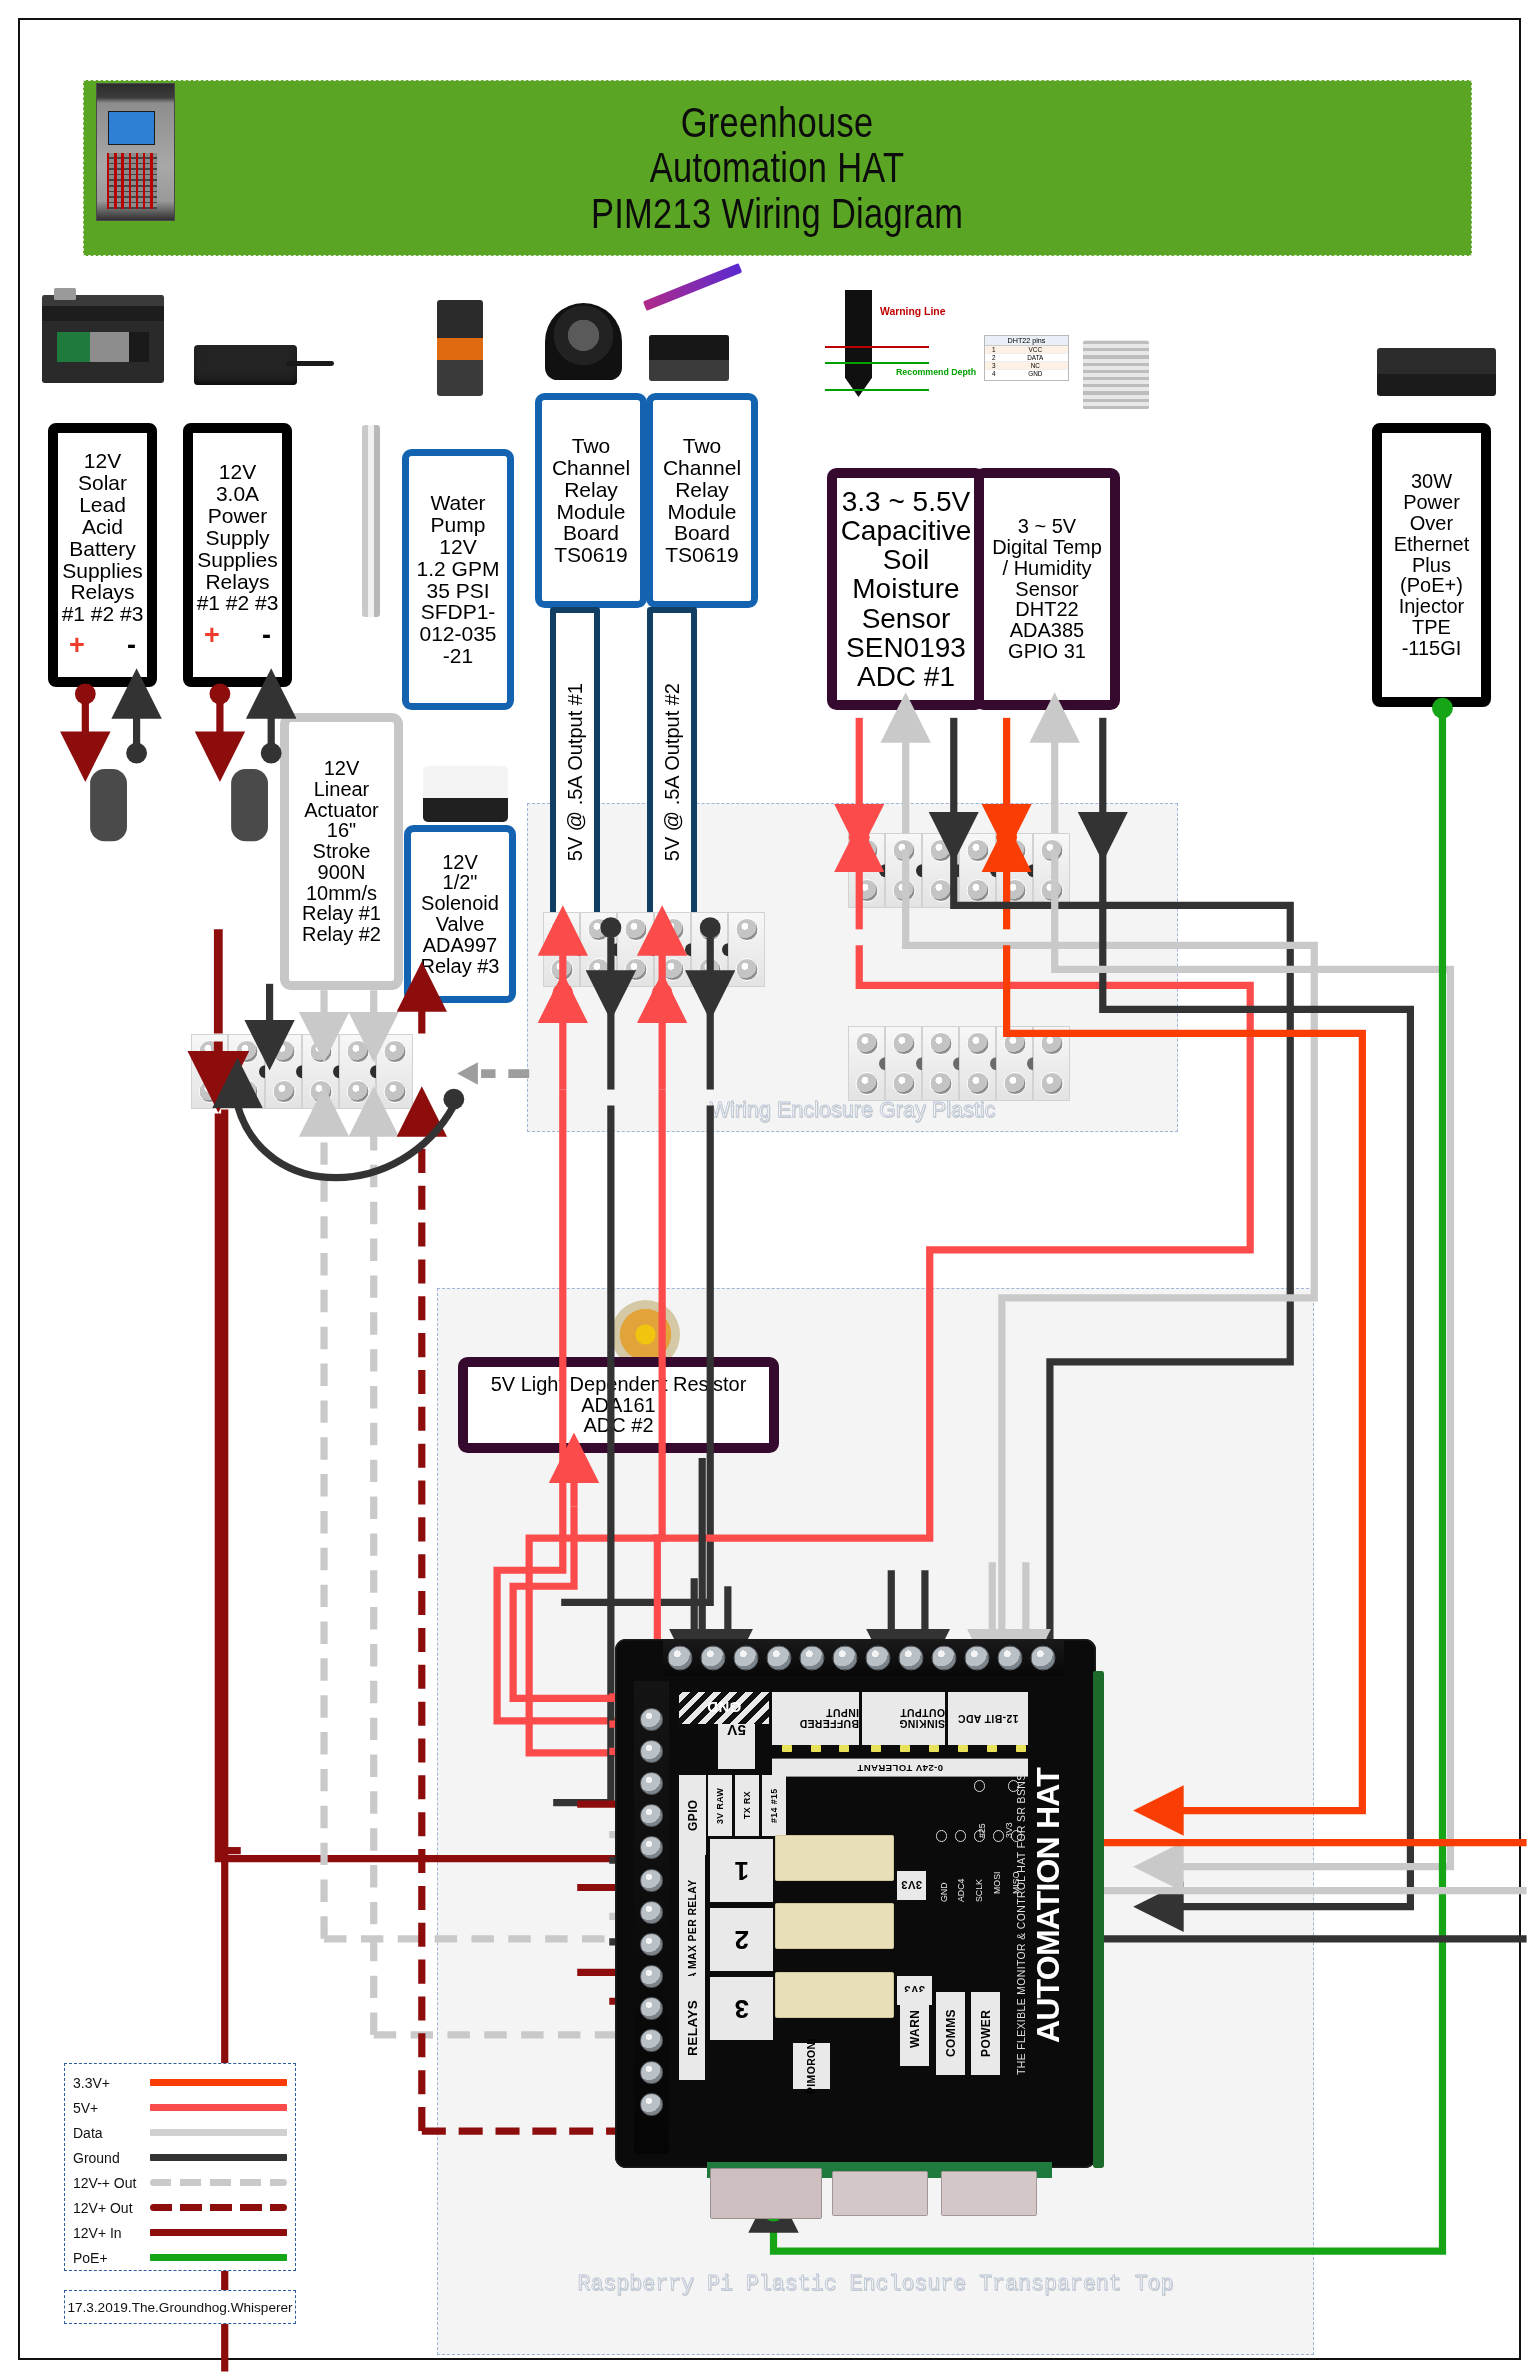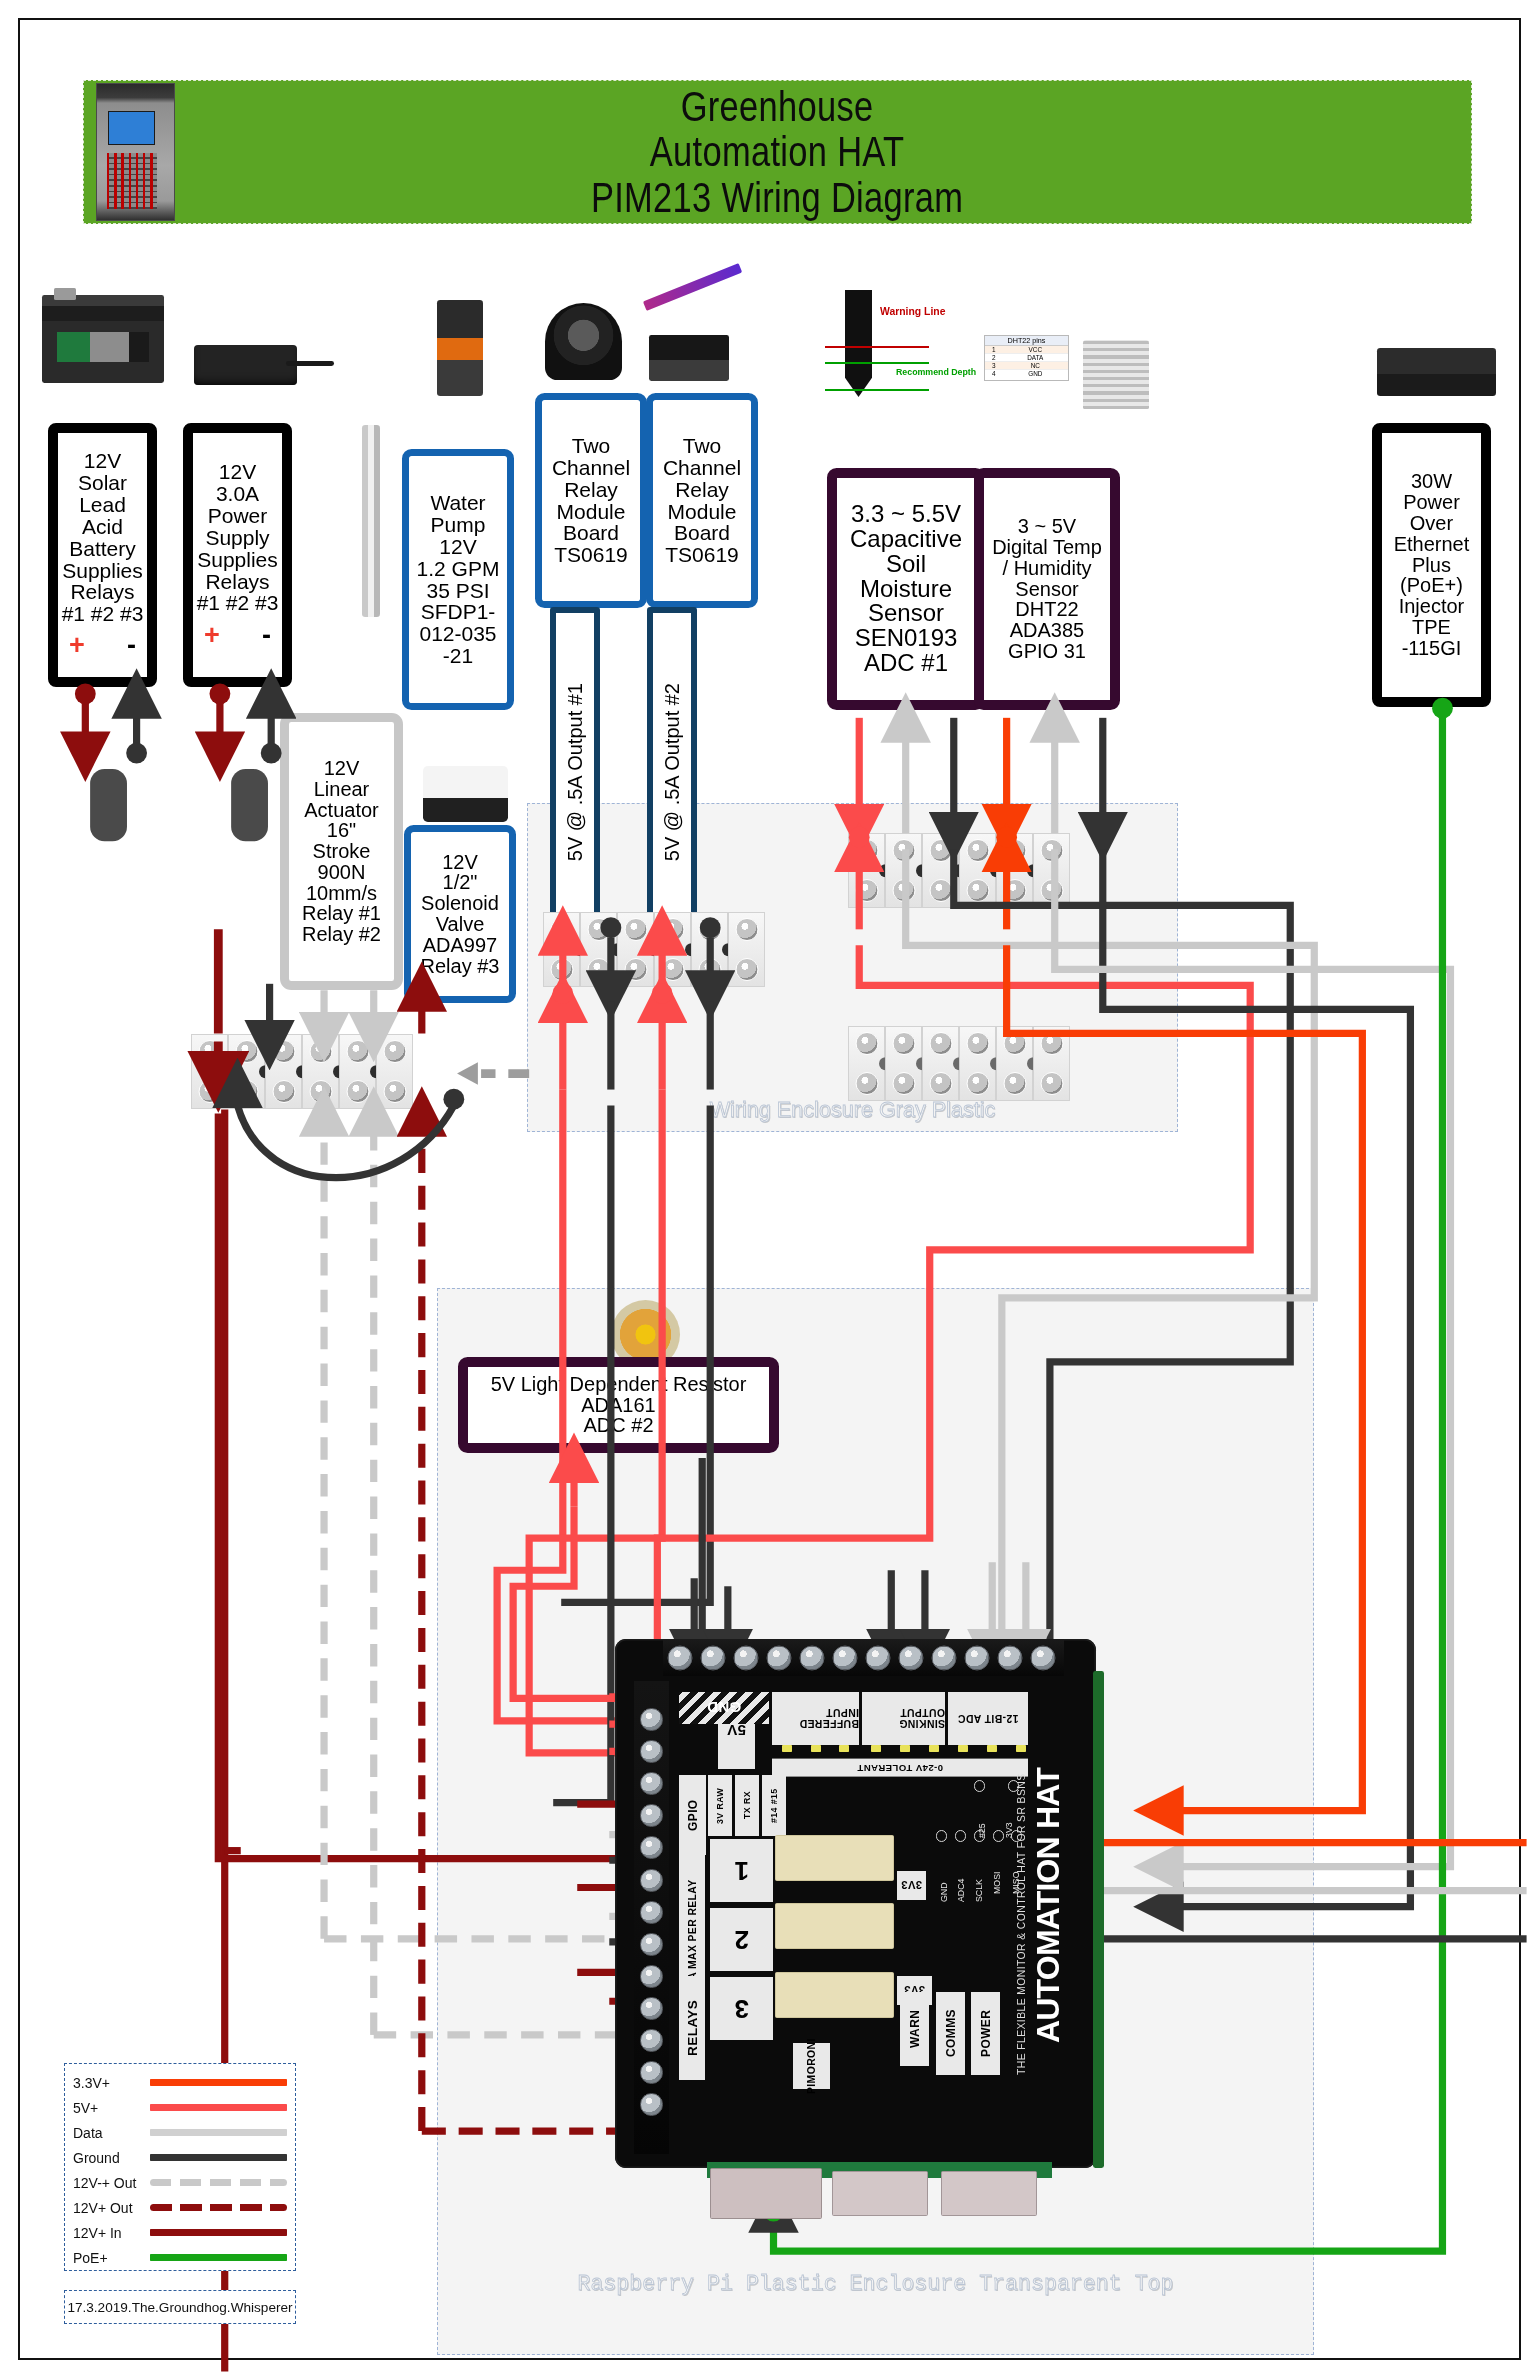--- a/index.html
+++ b/index.html
@@ -13,21 +13,21 @@
     overflow:hidden;
   }
   
   #page-frame {
     position:absolute; left:17.6px; top:17.6px; width:1503px; height:2342px;
     border:2.4px solid #111; 
   }
 
   
   #title-banner {
-    position:absolute; left:83px; top:80px; width:1389px; height:144px;
+    position:absolute; left:83px; top:80px; width:1389px; height:176px;
     background:#5ba524;
     border:1.6px dashed #dfe9d4;
     display:flex; align-items:center; justify-content:center;
   }
   #title-text {
     text-align:center; color:#0c0c0c;
     font-size:42px; line-height:1.08; font-weight:400;
     letter-spacing:0.4px;
     transform:scaleX(.82);
   }
@@ -317,21 +317,21 @@
   </div>
 
   <div class="card card-navy" style="left:550px; top:607px; width:50px; height:330px; font-size:20px;">
     <span class="vert-label">5V @ .5A Output #1</span>
   </div>
 
   <div class="card card-navy" style="left:647px; top:607px; width:50px; height:330px; font-size:20px;">
     <span class="vert-label">5V @ .5A Output #2</span>
   </div>
 
-  <div class="card card-purple" style="left:827px; top:468px; width:158px; height:242px; font-size:24px;">
+  <div class="card card-purple" style="left:827px; top:468px; width:158px; height:242px; font-size:28px;">
     <span style="white-space:pre-line;">3.3 ~ 5.5V
 Capacitive
 Soil
 Moisture
 Sensor
 SEN0193
 ADC #1</span>
   </div>
 
   <div class="card card-purple" style="left:974px; top:468px; width:146px; height:242px; font-size:20px;">

